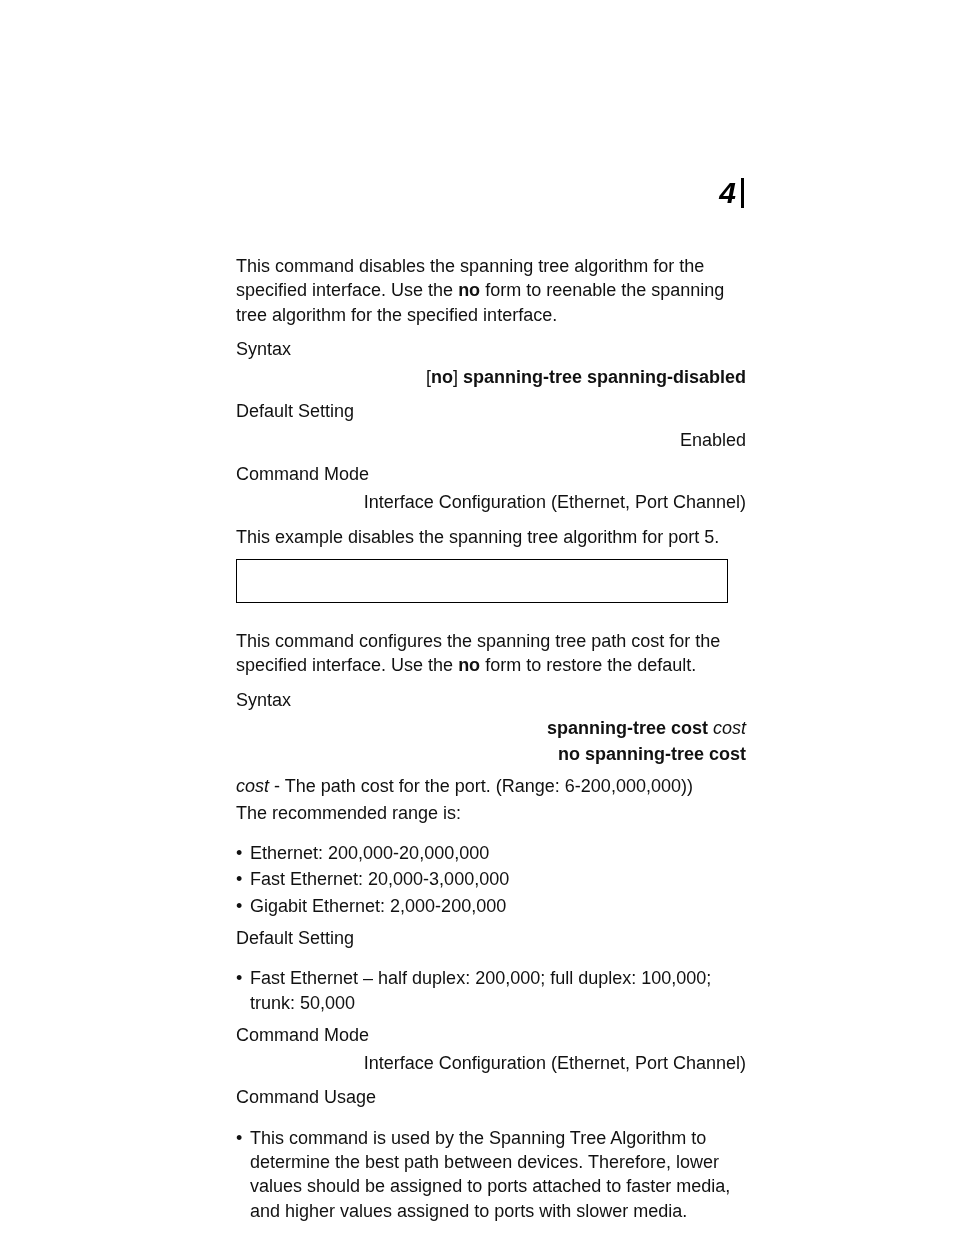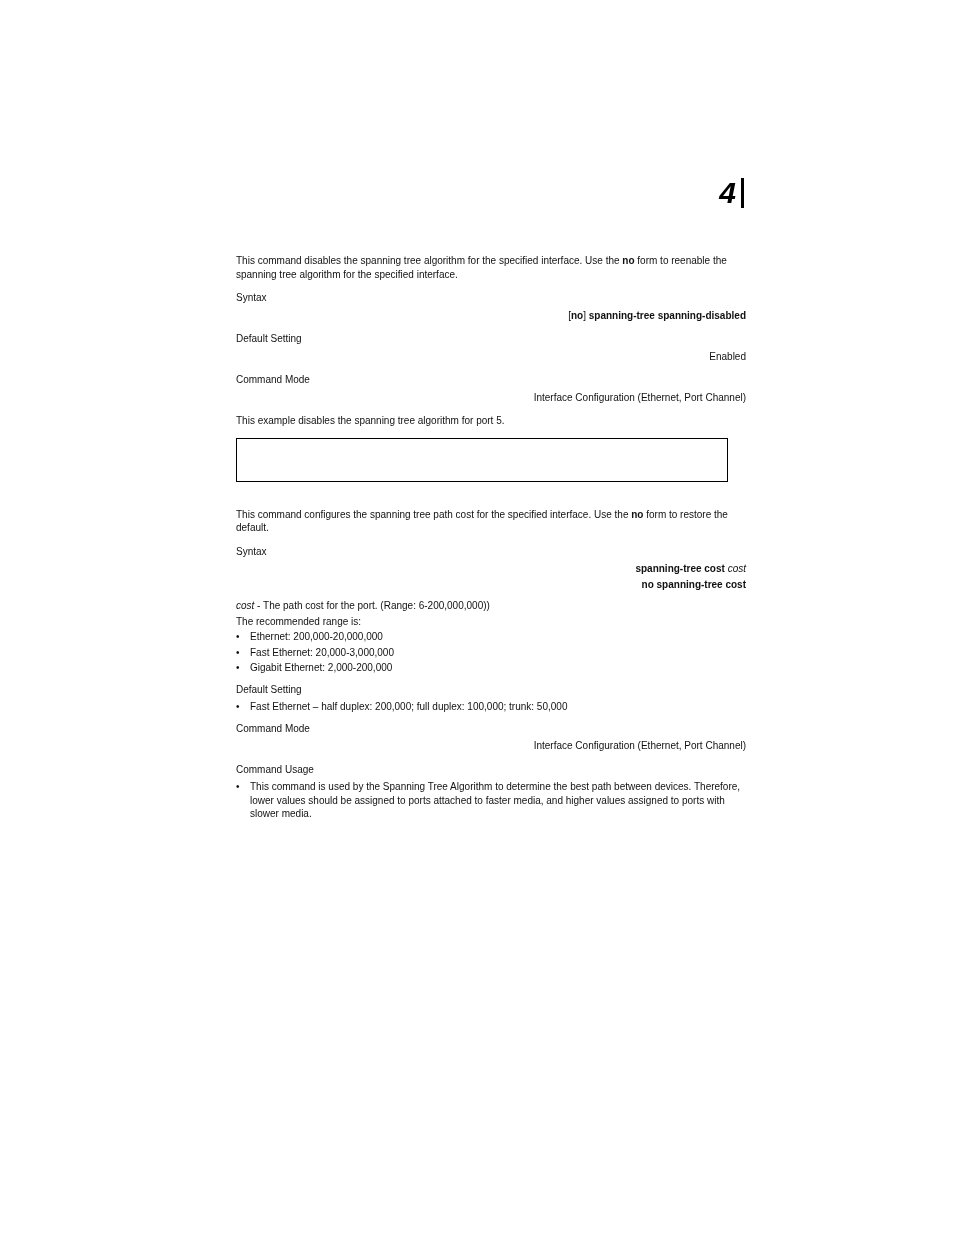--- a/index.html
+++ b/index.html
@@ -29,40 +29,40 @@
     letter-spacing: -1px;
     border-right: 3px solid #000;
     padding-right: 6px;
     line-height: 1;
   }
   .content {
     position: absolute;
     left: 236px;
     top: 254px;
     width: 510px;
-    font-size: 10px;
+    font-size: 18px;
     line-height: 1.35;
     color: #111;
   }
   .para { margin: 0 0 10px 0; }
   .h { font-weight: normal; margin: 4px 0 4px 0; }
   .indent1 { margin-left: 28px; text-align: right; }
   .indent2 { margin-left: 52px; }
   .bold { font-weight: bold; }
   .ital { font-style: italic; }
   .codebox {
     border: 1px solid #000;
     height: 42px;
     width: 490px;
     margin: 4px 0 14px 0;
   }
   ul.bul {
     list-style: none;
     padding: 0;
-    margin: 2px 0 8px 0;
+    margin: 16px 0 8px 0;
   }
   ul.bul > li {
     position: relative;
     padding-left: 14px;
     margin: 2px 0;
   }
   ul.bul > li::before {
     content: "•";
     position: absolute;
     left: 0;

